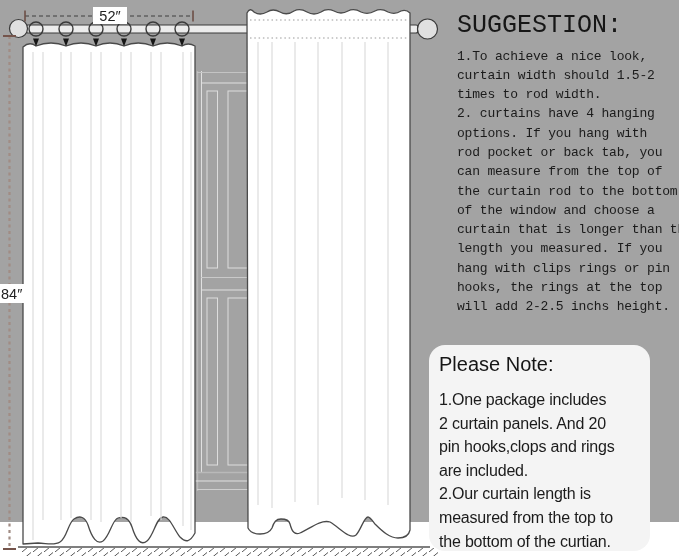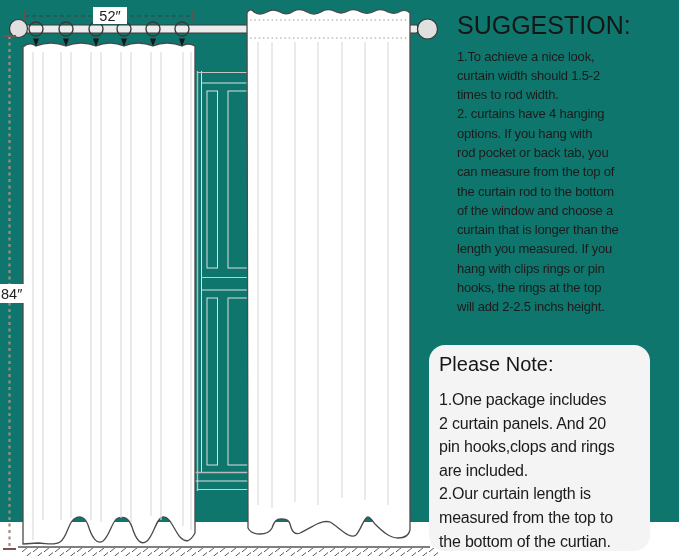--- a/index.html
+++ b/index.html
@@ -1,22 +1,22 @@
 <!DOCTYPE html>
 <html><head>
 <meta charset="utf-8">
 <style>
   html,body{margin:0;padding:0;}
   body{
     width:679px;height:556px;overflow:hidden;background:#ffffff;
     font-family:"Liberation Sans", sans-serif;color:#161616;position:relative;
   }
-  .canvas{position:absolute;left:0;top:0;width:679px;height:522px;background:#0f766e;}
+  .canvas{position:absolute;left:0;top:0;width:679px;height:522px;background:#a3a3a3;}
   svg.diagram{position:absolute;left:0;top:0;}
-  .suggestion{position:absolute;left:457px;top:12px;width:222px;}
+  .suggestion{position:absolute;left:457px;top:12px;width:222px;font-family:Liberation Mono, monospace;}
   .suggestion h1{
     margin:0;font-size:25px;font-weight:400;letter-spacing:0px;color:#161616;line-height:1.1;
   }
   .suggestion .body{
     margin-top:7px;font-size:13px;line-height:19.3px;letter-spacing:-0.2px;
     white-space:pre;color:#1b1b1b;
   }
   .note-box{
     position:absolute;left:429px;top:345px;width:221px;height:206px;
     background:#f4f4f4;border-radius:16px;box-sizing:border-box;

